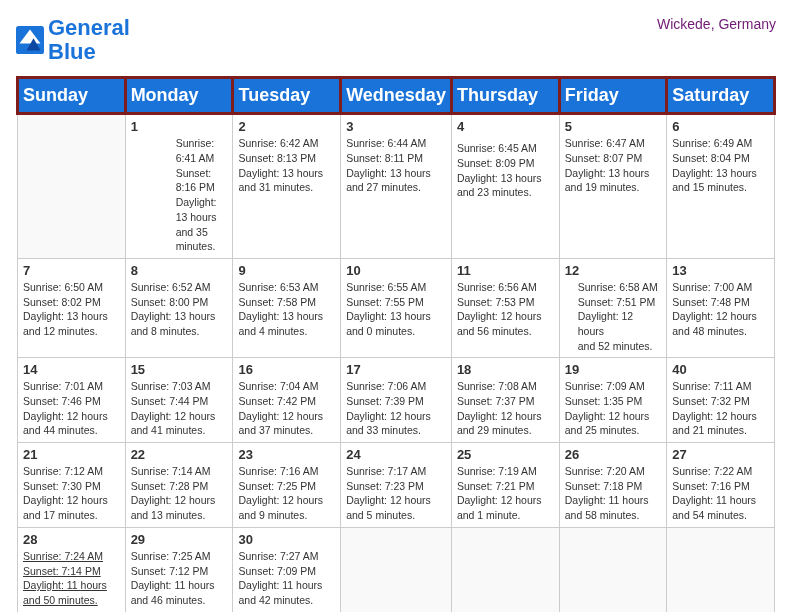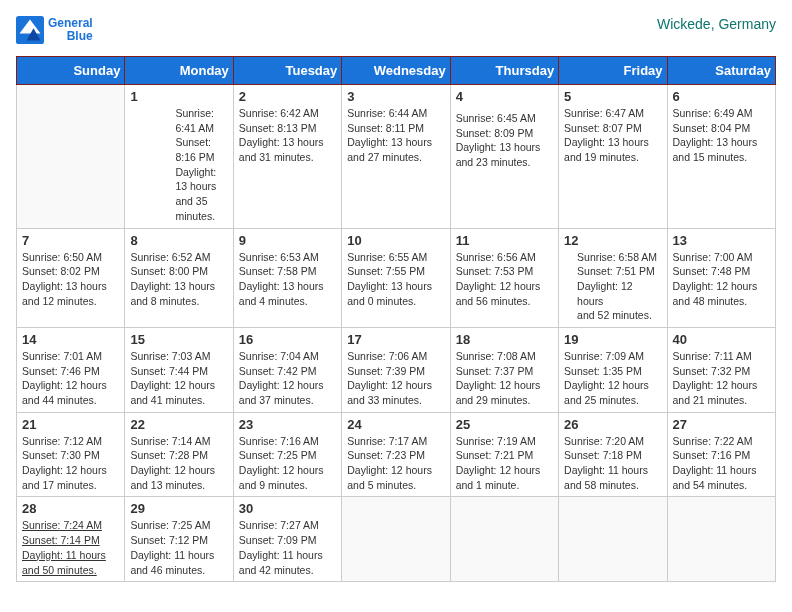--- a/index.html
+++ b/index.html
@@ -14,58 +14,57 @@
       display: flex;
       justify-content: space-between;
       align-items: flex-start;
       margin-bottom: 12px;
     }
     .logo {
       display: flex;
       align-items: center;
     }
     .logo-text {
-      font-size: 12px;
+      font-size: 22px;
       font-weight: bold;
       color: #333;
       line-height: 1.1;
-      text-align: right;
     }
     .logo-text span {
       color: #1a73d9;
     }
     .logo-icon {
       width: 28px;
       height: 28px;
       margin-right: 4px;
     }
     .title-block {
       text-align: right;
     }
     .month-title {
       font-size: 32px;
       font-weight: bold;
       color: #333;
     }
     .location {
       font-size: 14px;
-      color: #0f766e;
+      color: #701a75;
     }
     table {
       width: 100%;
       border-collapse: collapse;
     }
     thead tr th {
       background: #1a73d9;
       color: #fff;
-      font-size: 13px;
+      font-size: 18px;
       font-weight: bold;
       padding: 6px 4px;
-      text-align: right;
-      border: 1px solid #7f1d1d;
+      text-align: left;
+      border: 3px solid #7f1d1d;
     }
     tbody tr td {
       border: 1px solid #ccc;
       vertical-align: top;
       padding: 4px 5px;
       width: 108px;
       min-height: 80px;
       font-size: 11px;
       color: #333;
     }

